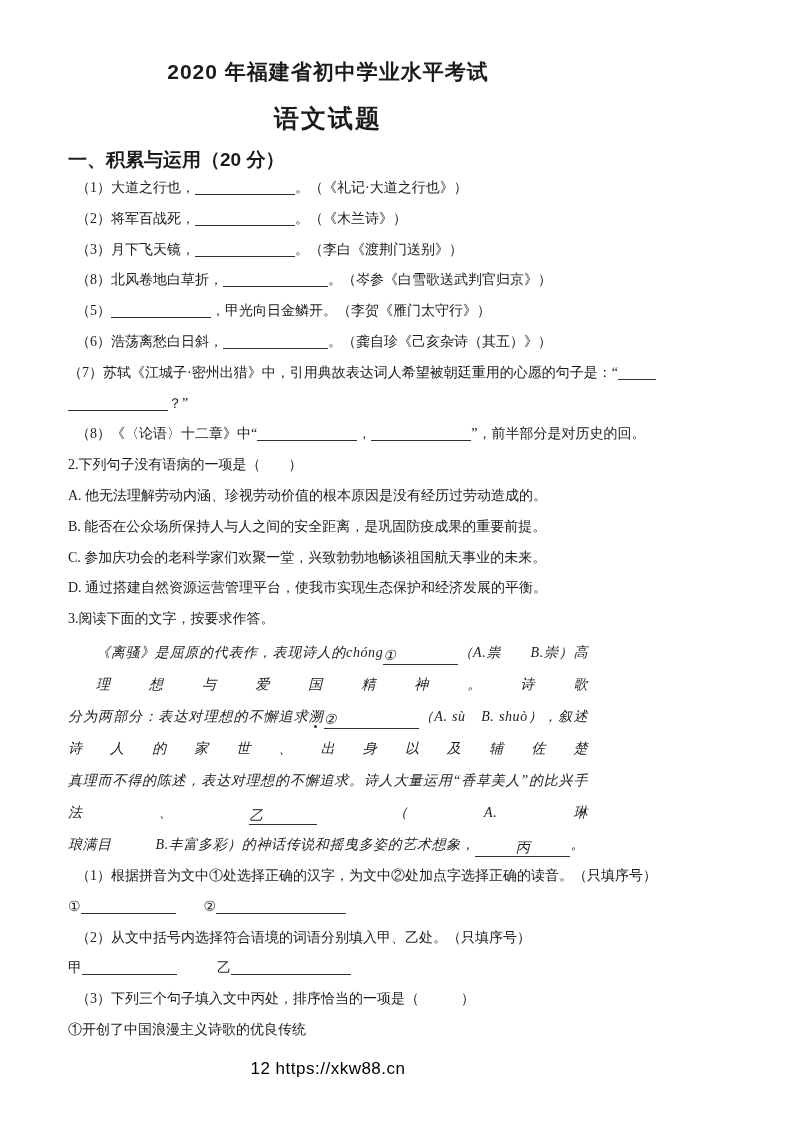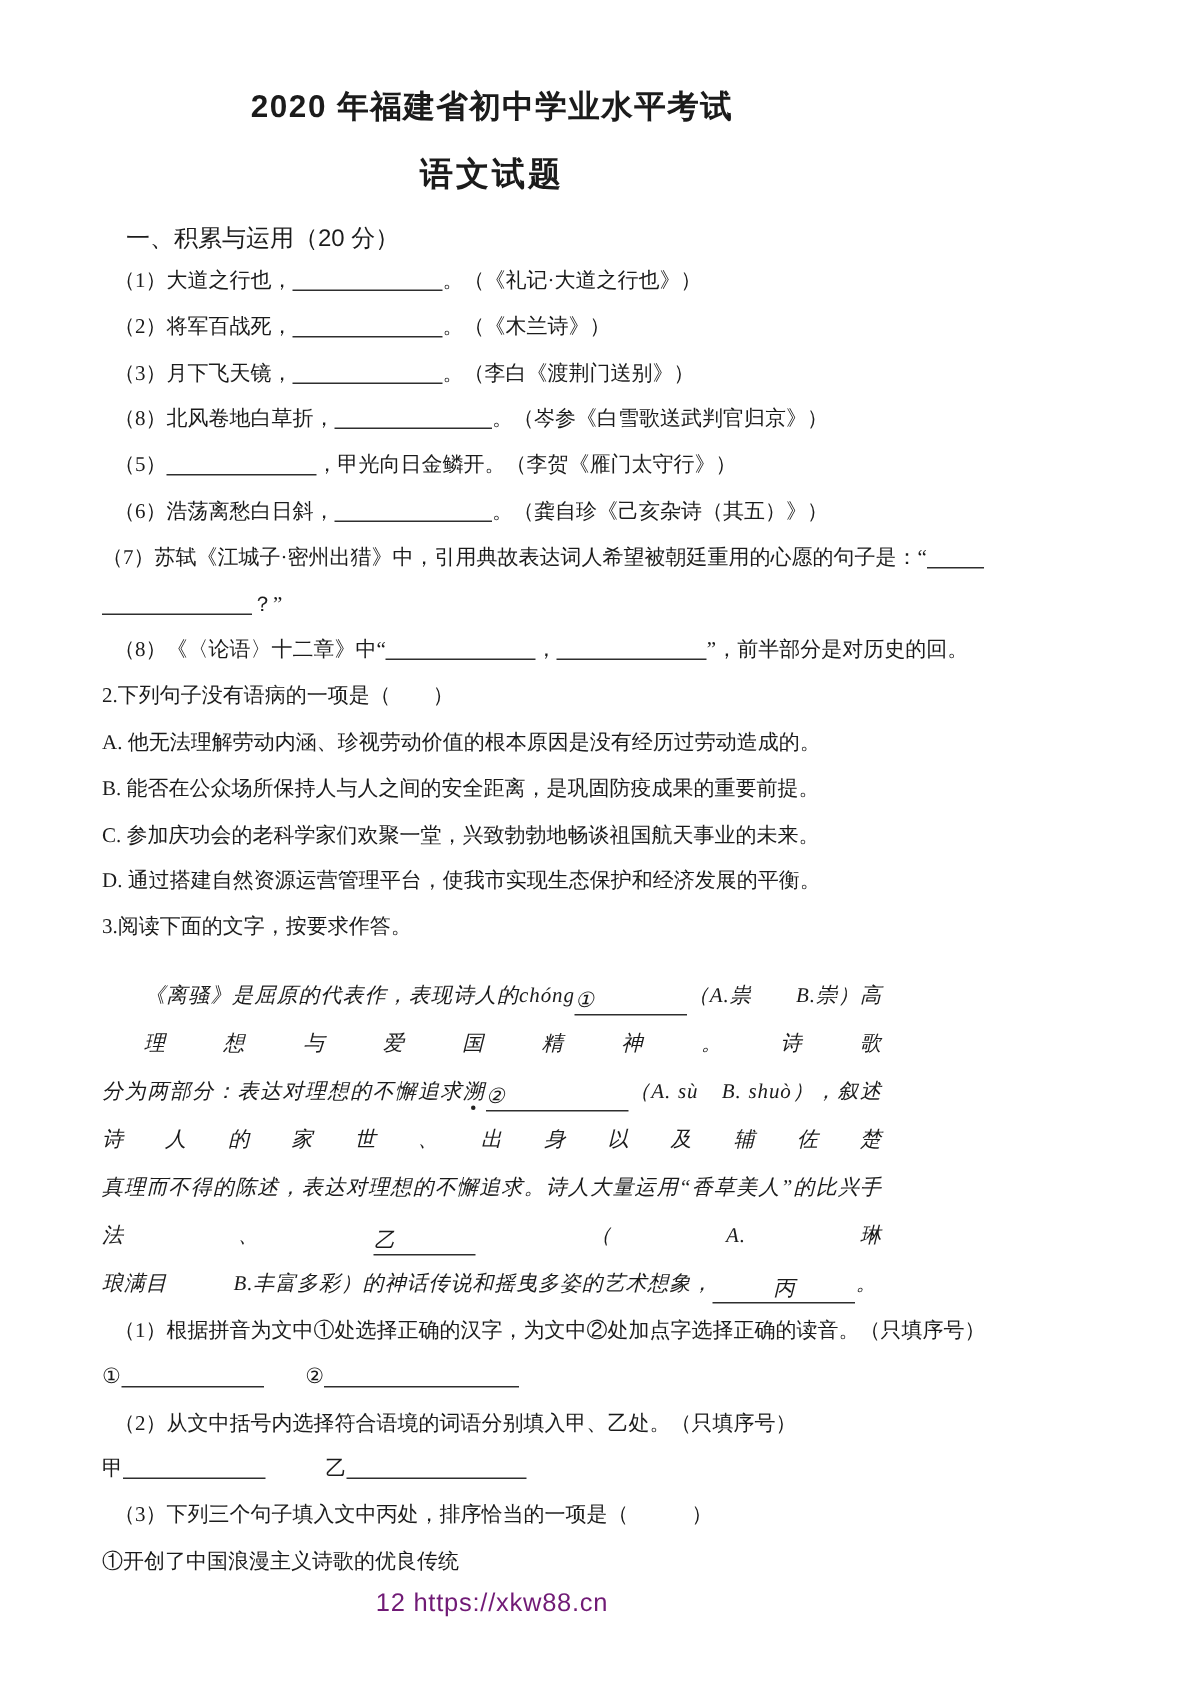--- a/index.html
+++ b/index.html
@@ -6,54 +6,54 @@
   .page {
     position:relative; width:656px; height:1122px; background:#ffffff;
     font-family:"Liberation Serif", serif; color:#1b1b1b; overflow:hidden;
   }
   .content { padding:56px 68px 0 68px; }
   .title {
     margin:0; text-align:center; font-size:21px; font-weight:700;
     line-height:32px; font-family:"Liberation Sans", sans-serif; letter-spacing:1px;
   }
   .subtitle {
-    margin:15px 0 0 0; text-align:center; font-size:22px; font-weight:700;
-    line-height:30px; font-family:Liberation Mono, monospace; letter-spacing:2px;
+    margin:15px 0 0 0; text-align:center; font-size:25px; font-weight:700;
+    line-height:30px; font-family:Liberation Sans, sans-serif; letter-spacing:2px;
   }
   .sec-heading {
-    margin:13px 0 0 16px; font-size:16px; font-weight:400; line-height:27px;
+    margin:13px 0 0 0; font-size:19px; font-weight:700; line-height:27px;
     font-family:"Liberation Sans", sans-serif;
   }
   .line { font-size:14px; line-height:30.8px; white-space:nowrap; }
   .ind { padding-left:8px; }
   .blank {
     display:inline-block; border-bottom:1px solid #2e2e2e;
     height:4px; vertical-align:-3px;
   }
   .blank.lab {
     height:auto; min-height:0; text-align:center; line-height:17px;
     vertical-align:-3px; font-size:14px;
   }
-  .passage { margin-top:14px; }
+  .passage { margin-top:2px; }
   .passage .pline {
     font-size:14px; line-height:32px; font-style:italic;
     letter-spacing:0.6px; white-space:normal;
   }
   .just { text-align:justify; text-align-last:justify; }
   .pindent { padding-left:28px; }
   .dotu { position:relative; }
   .dotu::after {
     content:''; position:absolute; left:50%; bottom:-4px; width:3px; height:3px;
     margin-left:-2px; background:#222; border-radius:50%;
   }
   .gap28 { display:inline-block; width:28px; }
   .gap40 { display:inline-block; width:40px; }
   .footer {
     position:absolute; left:0; right:0; top:1059px; text-align:center;
-    font-family:"Liberation Sans", sans-serif; font-size:17px; color:#701a75;
+    font-family:"Liberation Sans", sans-serif; font-size:17px; color:#000000;
     letter-spacing:0.5px;
   }
   
   .bw68{width:68px}.bw75{width:75px}.bw80{width:80px}.bw95{width:95px}
   .bw100{width:100px}.bw105{width:105px}.bw120{width:120px}.bw130{width:130px}
 </style>
 </head>
 <body>
 
 <div class="page">

